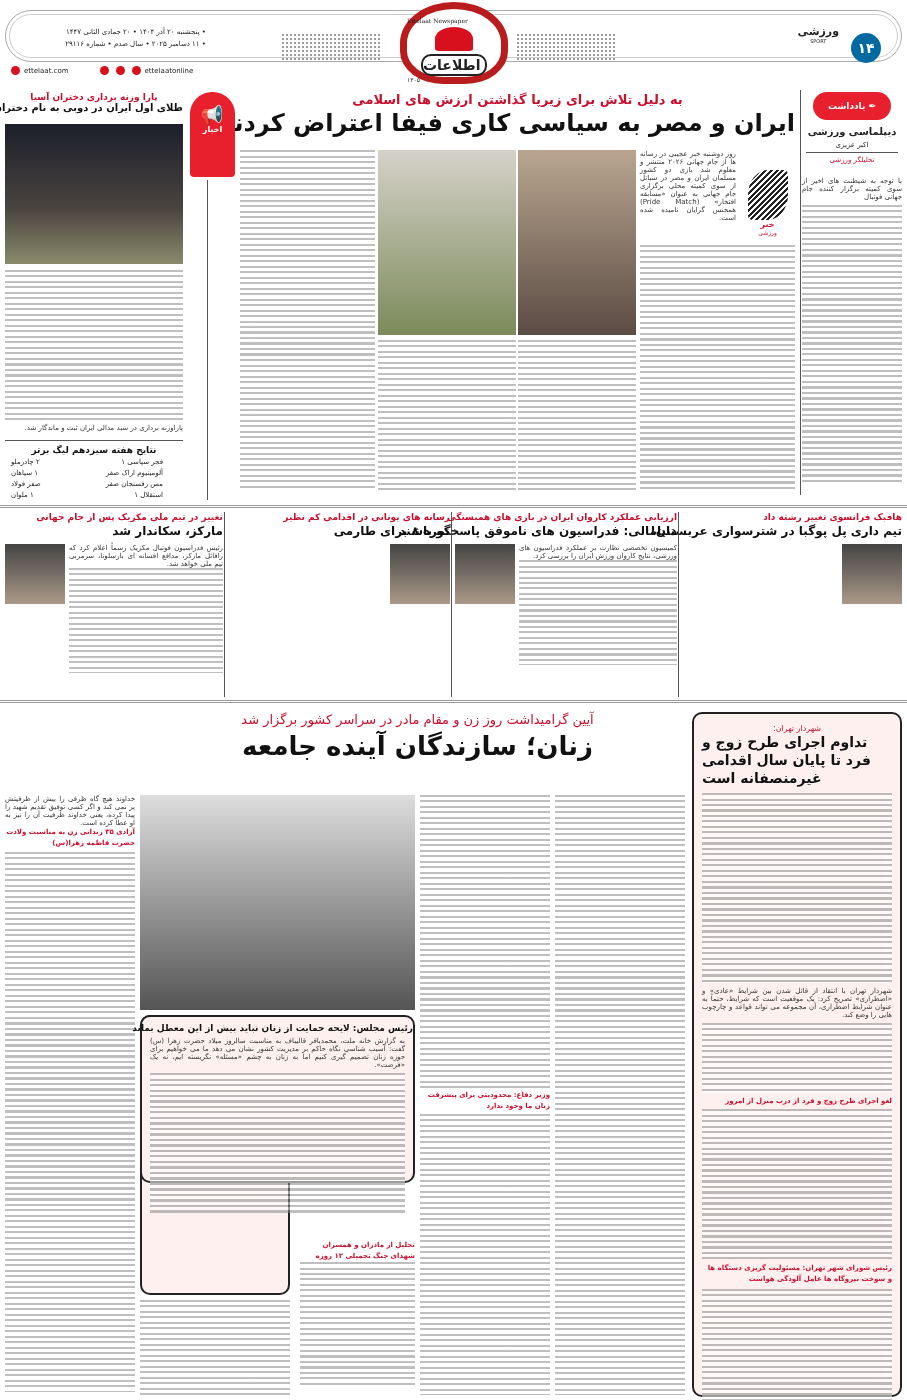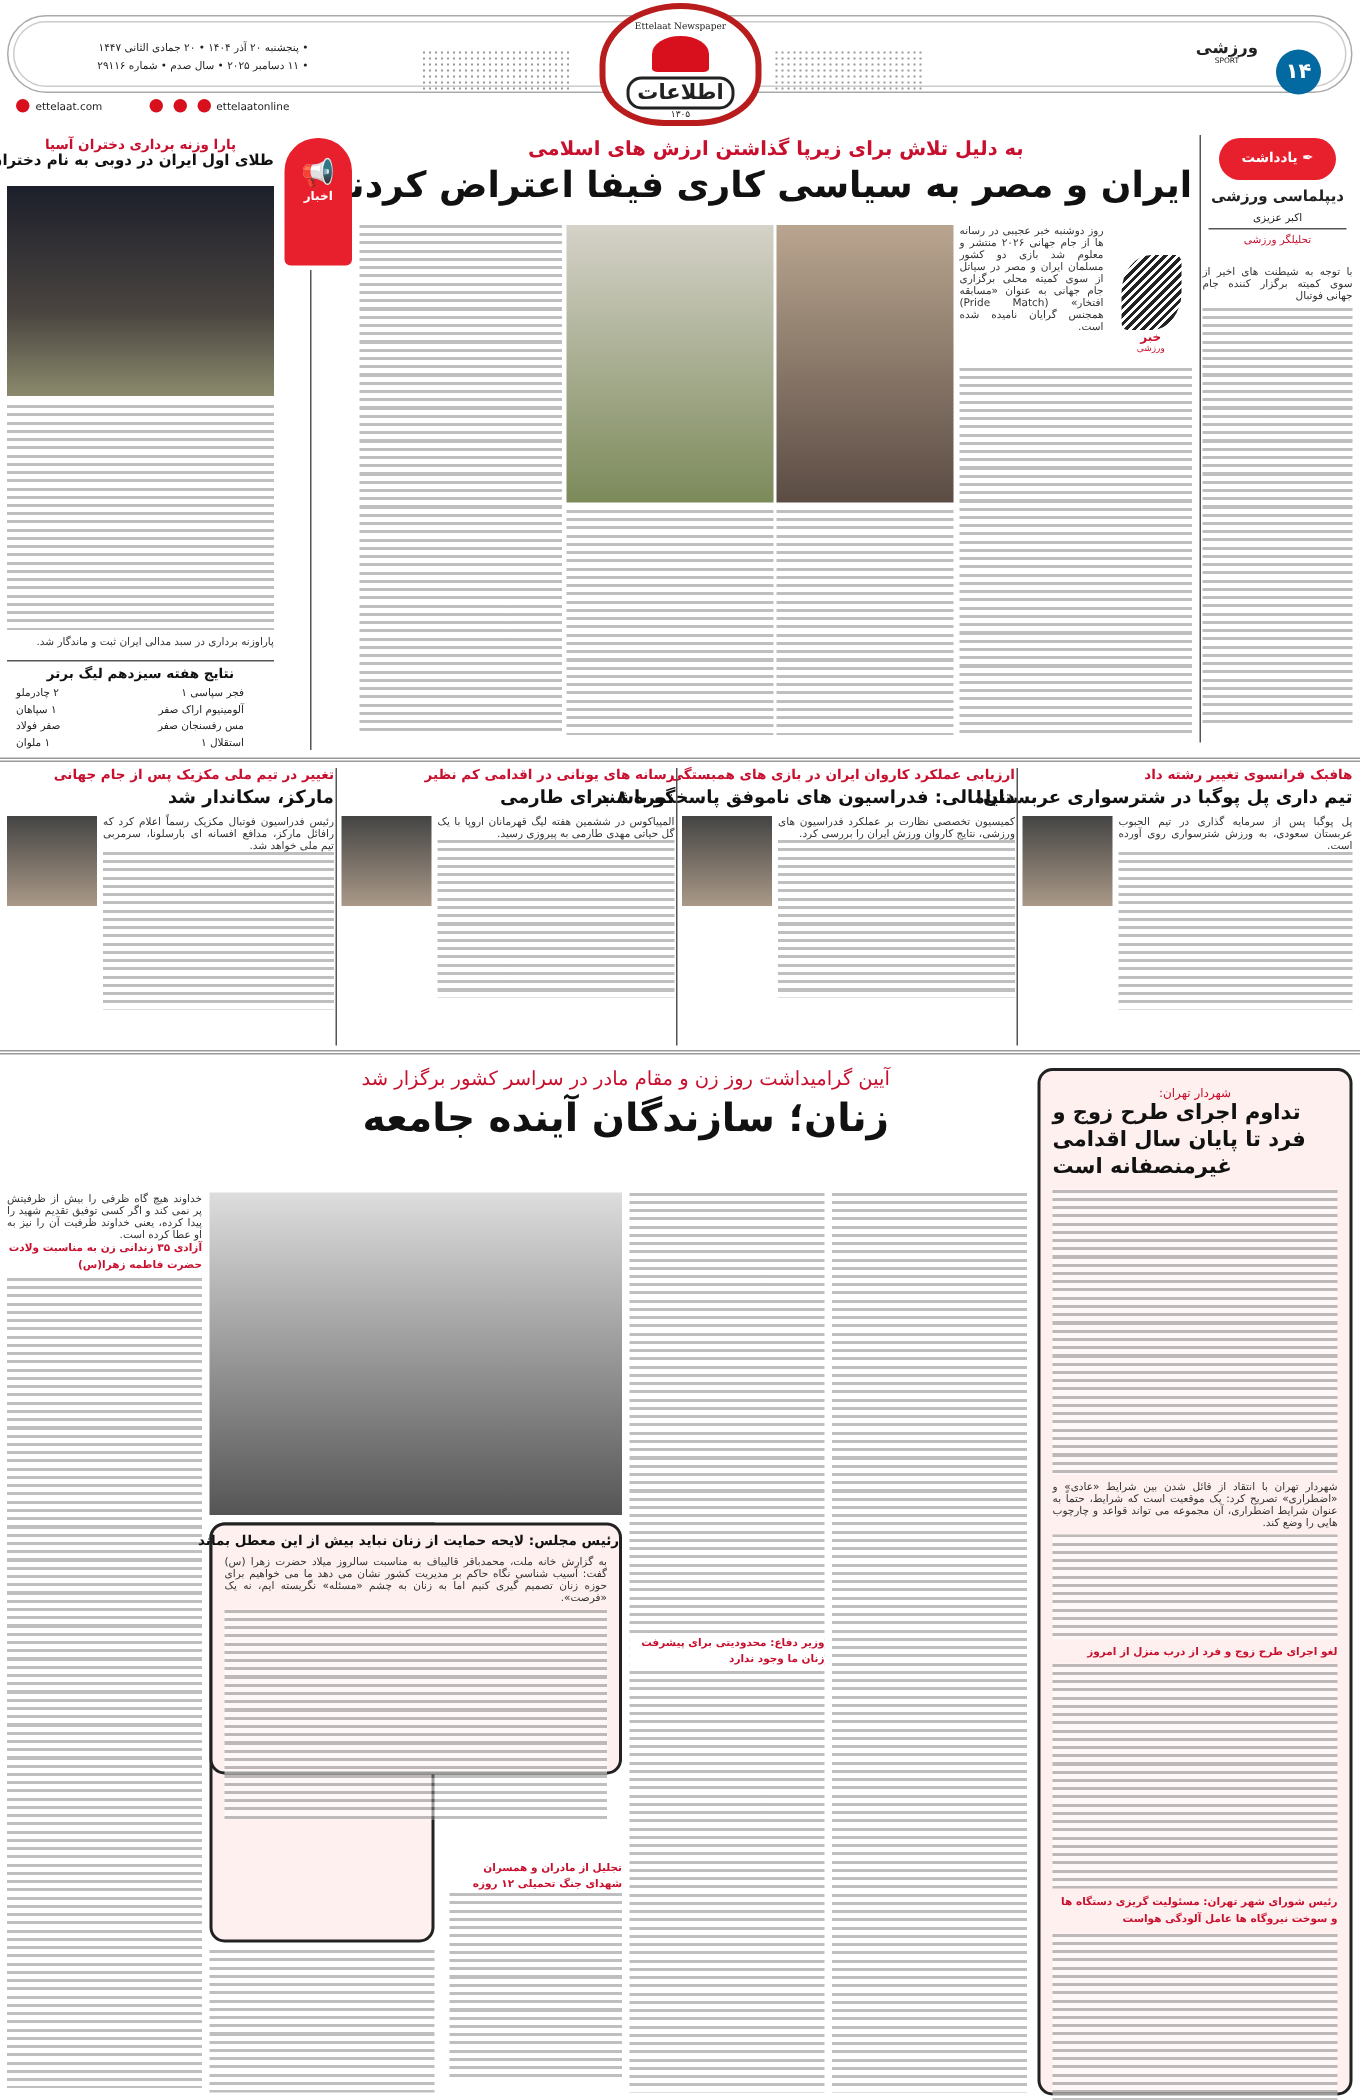--- a/index.html
+++ b/index.html
@@ -10,21 +10,21 @@
 .filler{display:block;height:100%;background:repeating-linear-gradient(to bottom,#8a8a8a 0,#8a8a8a 2px,#fff 2px,#fff 5.5px);opacity:.55}
 .hr{position:absolute;height:0;border-top:3px double #999;left:0;right:0}
 .vr{position:absolute;width:0;border-left:1px solid #555}
 .photo{position:absolute;background:#666;overflow:hidden}
 .kicker{font-size:11px;color:#c8102e;font-weight:bold;white-space:nowrap}
 .head{font-weight:bold;color:#111;white-space:nowrap}
 
 #mast{position:absolute;top:10px;left:5px;right:5px;height:52px;border:1px solid #aaa;border-radius:26px}
 #mast:before{content:"";position:absolute;inset:3px;border:1px solid #ccc;border-radius:23px}
 .dots{position:absolute;top:22px;height:28px;width:100px;background-image:radial-gradient(#999 0.8px,transparent 0.9px);background-size:4px 4px}
-#logo{position:absolute;left:400px;top:2px;width:108px;height:82px;border:4px solid #b91c1c;border-radius:50% 50% 40% 40%;background:#fff;text-align:center}
+#logo{position:absolute;left:400px;top:2px;width:108px;height:82px;border:7px solid #b91c1c;border-radius:50% 50% 40% 40%;background:#fff;text-align:left}
 .pagenum{position:absolute;right:20px;top:22px;width:30px;height:30px;border-radius:50%;background:#0369a1;color:#fff;font-weight:bold;font-size:14px;text-align:center;line-height:30px}
 .box{position:absolute;border:2px solid #222;border-radius:10px;background:#fdf0ef}
 .circ{display:inline-block;width:9px;height:9px;border-radius:50%;background:#d8101e;margin-left:3px;vertical-align:middle}
 </style>
 </head>
 <body>
 
 <div id="mast">
   <div class="dots" style="left:275px"></div>
   <div class="dots" style="left:510px"></div>
@@ -129,26 +129,20 @@
     </div>
 </div>
 
 <div class="hr" style="top:505px"></div>
 
 <div id="row2">
     <div class="abs" style="left: 682px; top: 512px; width: 220px; height: 182px;">
       <div class="kicker" style="font-size:9px">هافبک فرانسوی تغییر رشته داد</div>
   <div class="head" style="font-size:12px;margin-top:2px">تیم داری پل پوگبا در شترسواری عربستان!</div>
   <div style="display:flex;gap:4px;margin-top:6px;height:140px">
-    <div style="flex:1">
-      <div class="txt">پل پوگبا پس از سرمایه گذاری در تیم الحبوب عربستان سعودی، به ورزش شترسواری روی آورده است.</div>
-      <div style="height:105px">
-            <span class="filler"></span>
-          </div>
-    </div>
     <div class="photo" style="position:relative;width:60px;height:60px;background:linear-gradient(#444,#a98)"></div>
   </div>
     </div>
     <div class="vr" style="left: 678px; top: 512px; height: 185px;"></div>
     <div class="abs" style="left: 455px; top: 512px; width: 222px; height: 182px;">
       <div class="kicker" style="font-size:9px">ارزیابی عملکرد کاروان ایران در بازی های همبستگی</div>
   <div class="head" style="font-size:12px;margin-top:2px">دنیامالی: فدراسیون های ناموفق پاسخگو باشند</div>
   <div style="display:flex;gap:4px;margin-top:6px;height:140px">
     <div style="flex:1">
       <div class="txt">کمیسیون تخصصی نظارت بر عملکرد فدراسیون های ورزشی، نتایج کاروان ورزش ایران را بررسی کرد.</div>
@@ -157,26 +151,20 @@
           </div>
     </div>
     <div class="photo" style="position:relative;width:60px;height:60px;background:linear-gradient(#444,#a98)"></div>
   </div>
     </div>
     <div class="vr" style="left: 451px; top: 512px; height: 185px;"></div>
     <div class="abs" style="left: 228px; top: 512px; width: 222px; height: 182px;">
       <div class="kicker" style="font-size:9px">رسانه های یونانی در اقدامی کم نظیر</div>
   <div class="head" style="font-size:12px;margin-top:2px">نمره ۸ برای طارمی</div>
   <div style="display:flex;gap:4px;margin-top:6px;height:140px">
-    <div style="flex:1">
-      <div class="txt">المپیاکوس در ششمین هفته لیگ قهرمانان اروپا با یک گل حیاتی مهدی طارمی به پیروزی رسید.</div>
-      <div style="height:105px">
-            <span class="filler"></span>
-          </div>
-    </div>
     <div class="photo" style="position:relative;width:60px;height:60px;background:linear-gradient(#444,#a98)"></div>
   </div>
     </div>
     <div class="vr" style="left: 224px; top: 512px; height: 185px;"></div>
     <div class="abs" style="left: 5px; top: 512px; width: 218px; height: 182px;">
       <div class="kicker" style="font-size:9px">تغییر در تیم ملی مکزیک پس از جام جهانی</div>
   <div class="head" style="font-size:12px;margin-top:2px">مارکز، سکاندار شد</div>
   <div style="display:flex;gap:4px;margin-top:6px;height:140px">
     <div style="flex:1">
       <div class="txt">رئیس فدراسیون فوتبال مکزیک رسماً اعلام کرد که رافائل مارکز، مدافع افسانه ای بارسلونا، سرمربی تیم ملی خواهد شد.</div>

